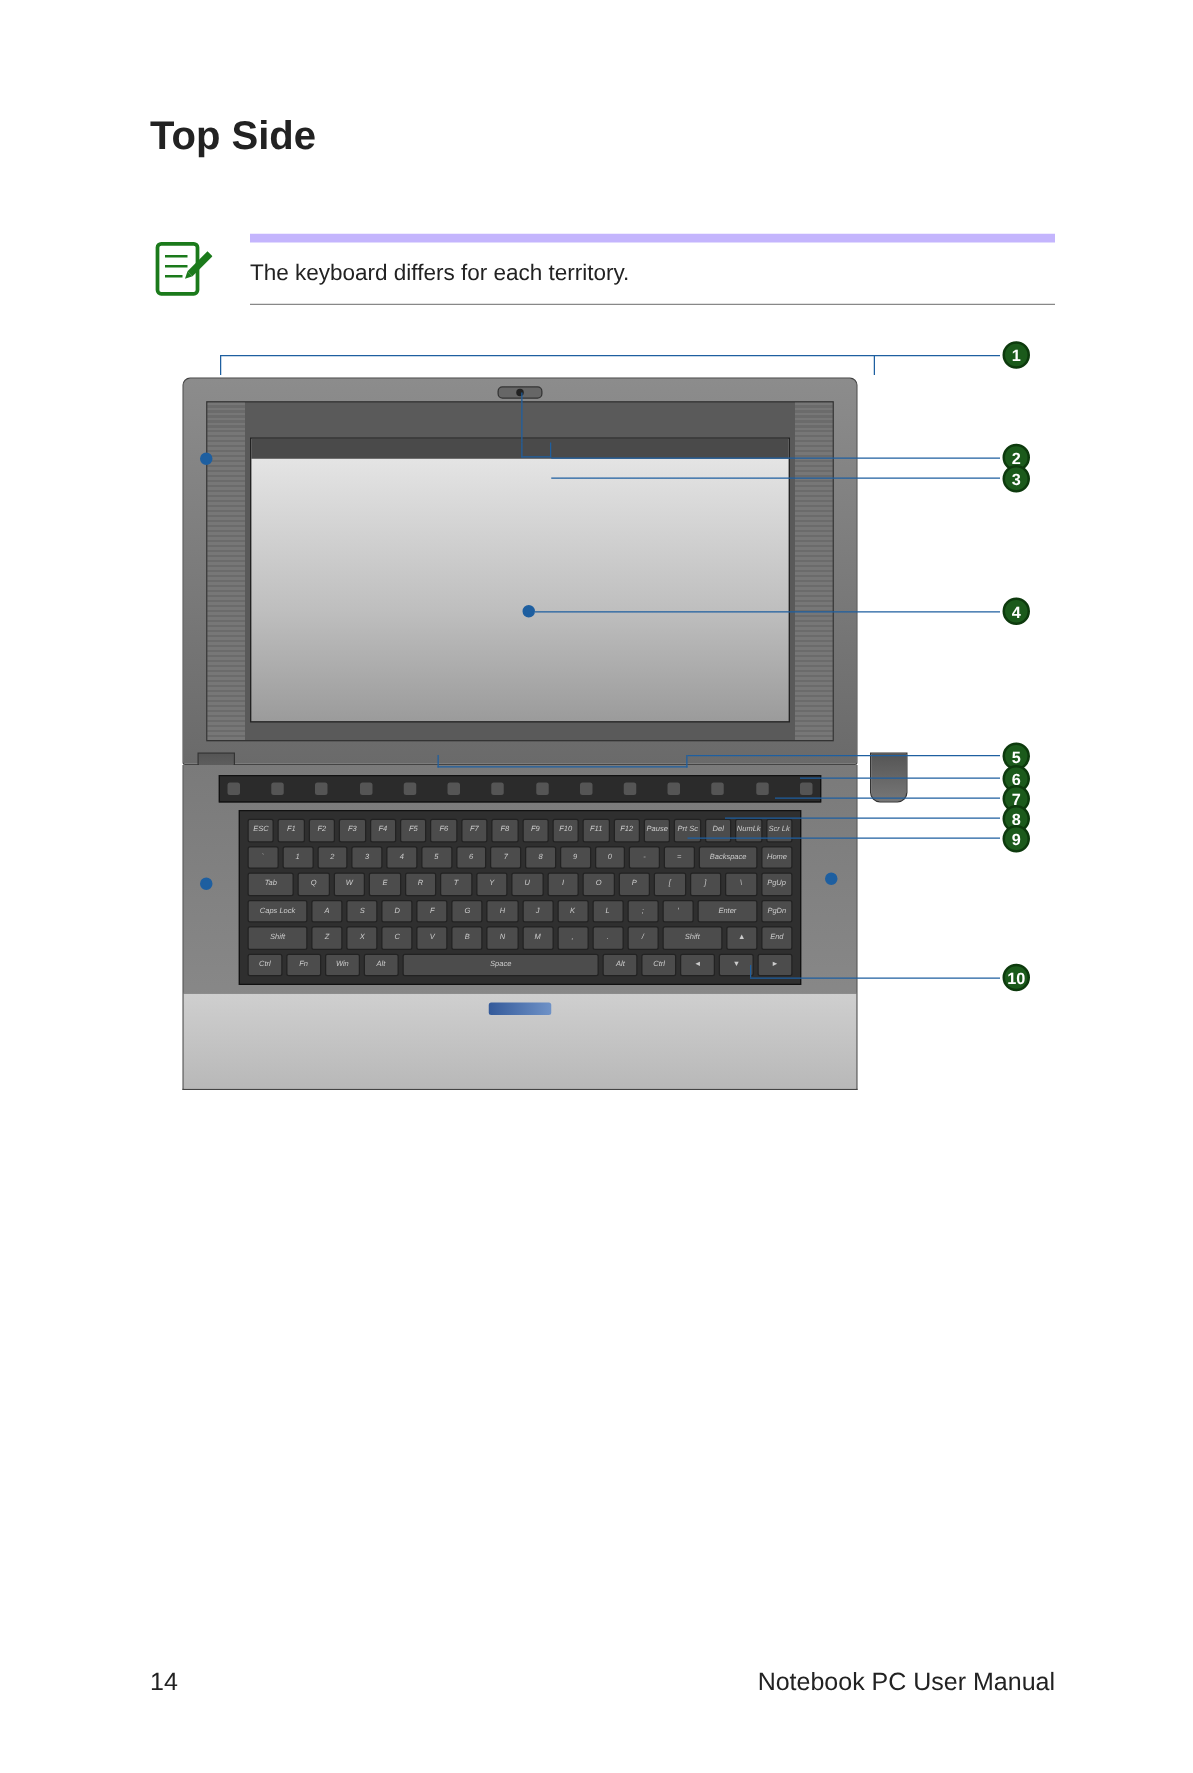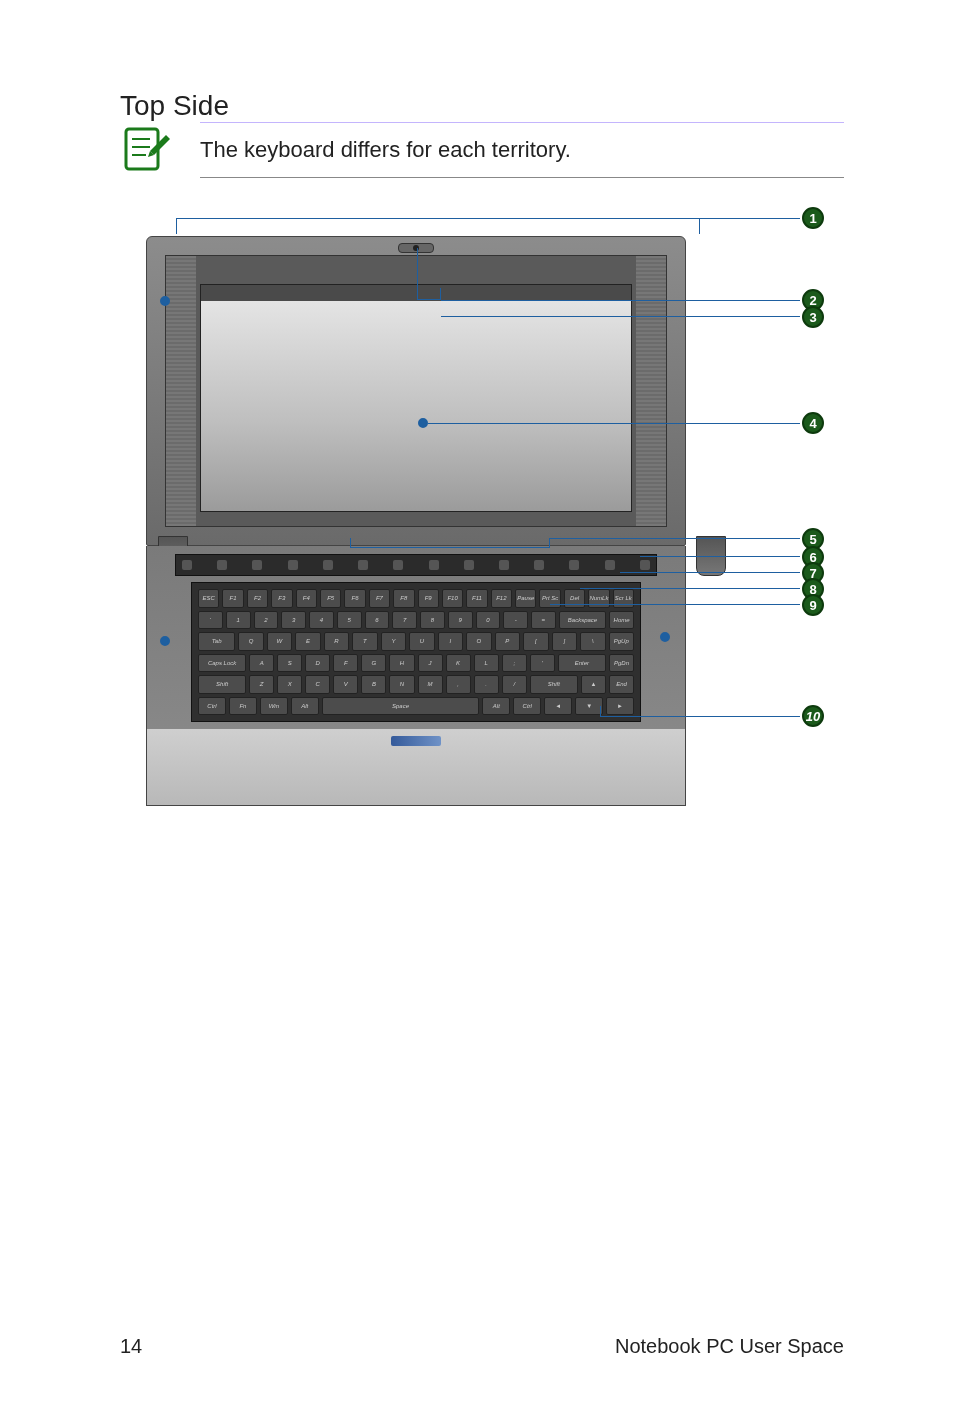--- a/index.html
+++ b/index.html
@@ -1,21 +1,21 @@
 <!DOCTYPE html>
 <html><head>
 <meta charset="utf-8">
 <style>
   * { box-sizing: border-box; margin: 0; padding: 0; }
   html, body { width: 954px; height: 1418px; background: #fff; font-family: "Segoe UI", Arial, sans-serif; color: #222; }
   .page { position: relative; width: 954px; height: 1418px; padding: 90px 110px 60px 120px; }
-  h1.title { font-size: 28px; font-weight: 400; }
+  h1.title { font-size: 32px; font-weight: 700; margin-bottom: 60px; }
   .note-row { display: flex; align-items: center; gap: 30px; margin-bottom: 40px; }
   .note-icon { width: 50px; height: 50px; flex: 0 0 auto; }
-  .note-text-wrap { flex: 1; border-top: 1px solid #c4b5fd; border-bottom: 1px solid #888; padding: 14px 0; font-size: 22px; }
+  .note-text-wrap { flex: 1; border-top: 7px solid #c4b5fd; border-bottom: 1px solid #888; padding: 14px 0; font-size: 18px; }
   .diagram-area { position: relative; width: 720px; height: 620px; margin-top: 20px; }
   .laptop { position: absolute; left: 26px; top: 18px; width: 540px; }
   .lid { position: relative; width: 540px; height: 310px; background: linear-gradient(#8c8c8c,#6a6a6a); border-radius: 6px 6px 2px 2px; border: 1px solid #444; }
   .lid-inner { position: absolute; left: 18px; top: 18px; right: 18px; bottom: 18px; background: #5a5a5a; border: 1px solid #333; }
   .bezel-left, .bezel-right { position: absolute; top: 0; bottom: 0; width: 30px; background: repeating-linear-gradient(#777,#777 2px,#6b6b6b 2px,#6b6b6b 4px); }
   .bezel-left { left: 0; }
   .bezel-right { right: 0; }
   .screen { position: absolute; left: 34px; right: 34px; top: 28px; bottom: 14px; background: linear-gradient(#e9e9e9,#bfbfbf 60%,#9b9b9b); border: 1px solid #222; }
   .addrbar { position: absolute; left: 0; right: 0; top: 0; height: 16px; background: #4a4a4a; }
   .cam { position: absolute; left: 50%; top: 6px; width: 36px; height: 10px; margin-left: -18px; background: #666; border: 1px solid #333; border-radius: 4px; }
@@ -227,20 +227,20 @@
     <div class="callout" style="left:460px; top:370px; width:220px;"></div>
     <div class="num" style="left:682px; top:360px;">8</div>
 
     <div class="callout" style="left:430px; top:386px; width:250px;"></div>
     <div class="num" style="left:682px; top:376px;">9</div>
 
     <div class="dot" style="left:540px; top:414px;"></div>
 
     <div class="callout" style="left:480px; top:498px; width:200px;"></div>
     <div class="vline" style="left:480px; top:488px; height:10px;"></div>
-    <div class="num" style="left:682px; top:487px;font-style:italic;">10</div>
+    <div class="num" style="left:682px; top:487px;">10</div>
   </div>
 
   <div class="footer">
     <span>14</span>
-    <span>Notebook PC User Space</span>
+    <span>Notebook PC User Manual</span>
   </div>
 </div>
 
 </body></html>

